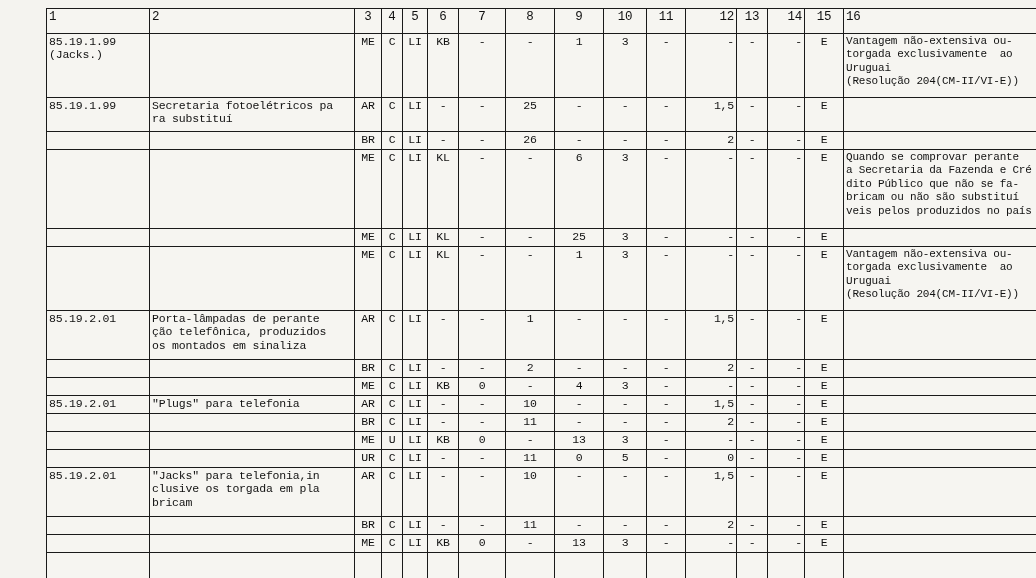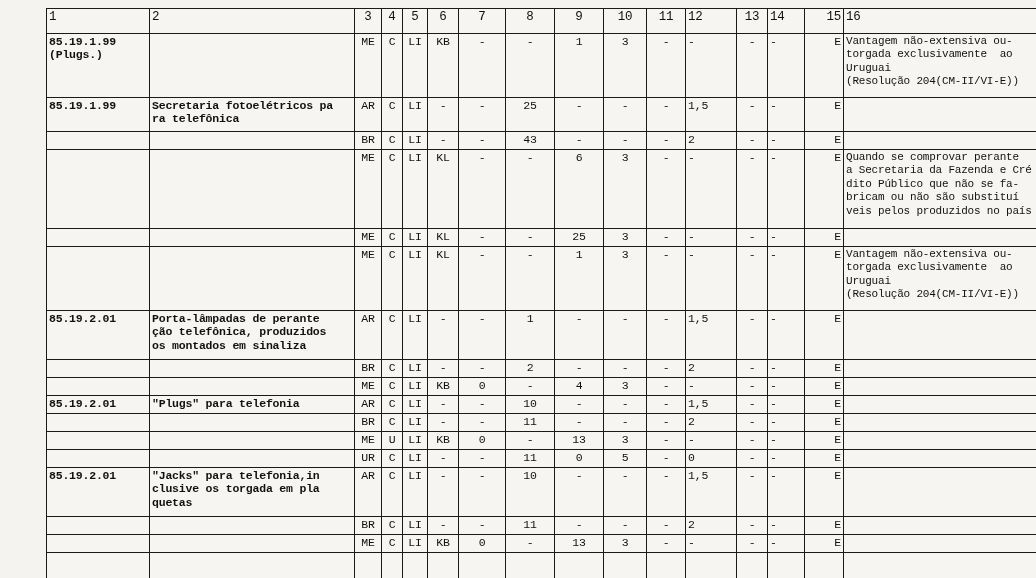--- a/index.html
+++ b/index.html
@@ -66,29 +66,29 @@
   .c-desc      { width: 200px; text-align: left; padding-left: 4px; }
   .c-3         { width: 22px;  text-align: center; }
   .c-4         { width: 16px;  text-align: center; }
   .c-5         { width: 20px;  text-align: center; }
   .c-6         { width: 26px;  text-align: center; }
   .c-7         { width: 42px;  text-align: center; }
   .c-8         { width: 44px;  text-align: center; }
   .c-9         { width: 44px;  text-align: center; }
   .c-10        { width: 38px;  text-align: center; }
   .c-11        { width: 34px;  text-align: center; }
-  .c-12        { width: 46px;  text-align: left; }
+  .c-12        { width: 46px;  text-align: right; }
   .c-13        { width: 26px;  text-align: center; }
-  .c-14        { width: 32px;  text-align: left; margin-top: 32px; }
-  .c-15        { width: 34px;  text-align: right; }
+  .c-14        { width: 32px;  text-align: right; margin-top: 32px; }
+  .c-15        { width: 34px;  text-align: center; }
   .c-obs       { width: 214px; text-align: left; padding-left: 4px; }
 
   td.dataline { height: 15px; }
   td.obs-cell { line-height: 1.22; font-size: 11px; }
-  .desc-line { display: block; white-space: pre; font-weight: bold; }
+  .desc-line { display: block; white-space: pre; }
   .obs-line  { display: block; white-space: pre; }
   .hdr-last { font-family: "Liberation Serif", serif; }
   .blank-row td { height: 26px; }
 </style>
 </head>
 <body>
 
 <div id="page">
   <div class="table-wrap">
     <table class="doc">
@@ -109,21 +109,21 @@
           <td class="c-13">13</td>
           <td class="c-14">14</td>
           <td class="c-15">15</td>
           <td class="c-obs hdr-last">16</td>
         </tr>
       </thead>
       <tbody id="tbody">
           <tr style="height: 64px;">
             <td class="c-code dataline">
               <span class="desc-line">85.19.1.99</span>
-              <span class="desc-line">(Plugs.)</span>
+              <span class="desc-line">(Jacks.)</span>
             </td>
             <td class="c-desc dataline"></td>
             <td class="c-3 dataline">ME</td>
             <td class="c-4 dataline">C</td>
             <td class="c-5 dataline">LI</td>
             <td class="c-6 dataline">KB</td>
             <td class="c-7 dataline">-</td>
             <td class="c-8 dataline">-</td>
             <td class="c-9 dataline">1</td>
             <td class="c-10 dataline">3</td>
@@ -138,21 +138,21 @@
               <span class="obs-line">Uruguai</span>
               <span class="obs-line">(Resolução 204(CM-II/VI-E))</span>
             </td>
           </tr>
           <tr style="height: 34px;">
             <td class="c-code dataline">
               <span class="desc-line">85.19.1.99</span>
             </td>
             <td class="c-desc dataline">
               <span class="desc-line">Secretaria fotoelétricos pa</span>
-              <span class="desc-line">ra telefônica</span>
+              <span class="desc-line">ra substituí</span>
             </td>
             <td class="c-3 dataline">AR</td>
             <td class="c-4 dataline">C</td>
             <td class="c-5 dataline">LI</td>
             <td class="c-6 dataline">-</td>
             <td class="c-7 dataline">-</td>
             <td class="c-8 dataline">25</td>
             <td class="c-9 dataline">-</td>
             <td class="c-10 dataline">-</td>
             <td class="c-11 dataline">-</td>
@@ -163,21 +163,21 @@
             <td class="c-obs obs-cell dataline"></td>
           </tr>
           <tr>
             <td class="c-code dataline"></td>
             <td class="c-desc dataline"></td>
             <td class="c-3 dataline">BR</td>
             <td class="c-4 dataline">C</td>
             <td class="c-5 dataline">LI</td>
             <td class="c-6 dataline">-</td>
             <td class="c-7 dataline">-</td>
-            <td class="c-8 dataline">43</td>
+            <td class="c-8 dataline">26</td>
             <td class="c-9 dataline">-</td>
             <td class="c-10 dataline">-</td>
             <td class="c-11 dataline">-</td>
             <td class="c-12 dataline">2</td>
             <td class="c-13 dataline">-</td>
             <td class="c-14 dataline">-</td>
             <td class="c-15 dataline">E</td>
             <td class="c-obs obs-cell dataline"></td>
           </tr>
           <tr style="height: 79px;">
@@ -381,21 +381,21 @@
             <td class="c-15 dataline">E</td>
             <td class="c-obs obs-cell dataline"></td>
           </tr>
           <tr style="height: 49px;">
             <td class="c-code dataline">
               <span class="desc-line">85.19.2.01</span>
             </td>
             <td class="c-desc dataline">
               <span class="desc-line">"Jacks" para telefonia,in</span>
               <span class="desc-line">clusive os torgada em pla</span>
-              <span class="desc-line">quetas</span>
+              <span class="desc-line">bricam</span>
             </td>
             <td class="c-3 dataline">AR</td>
             <td class="c-4 dataline">C</td>
             <td class="c-5 dataline">LI</td>
             <td class="c-6 dataline">-</td>
             <td class="c-7 dataline">-</td>
             <td class="c-8 dataline">10</td>
             <td class="c-9 dataline">-</td>
             <td class="c-10 dataline">-</td>
             <td class="c-11 dataline">-</td>

